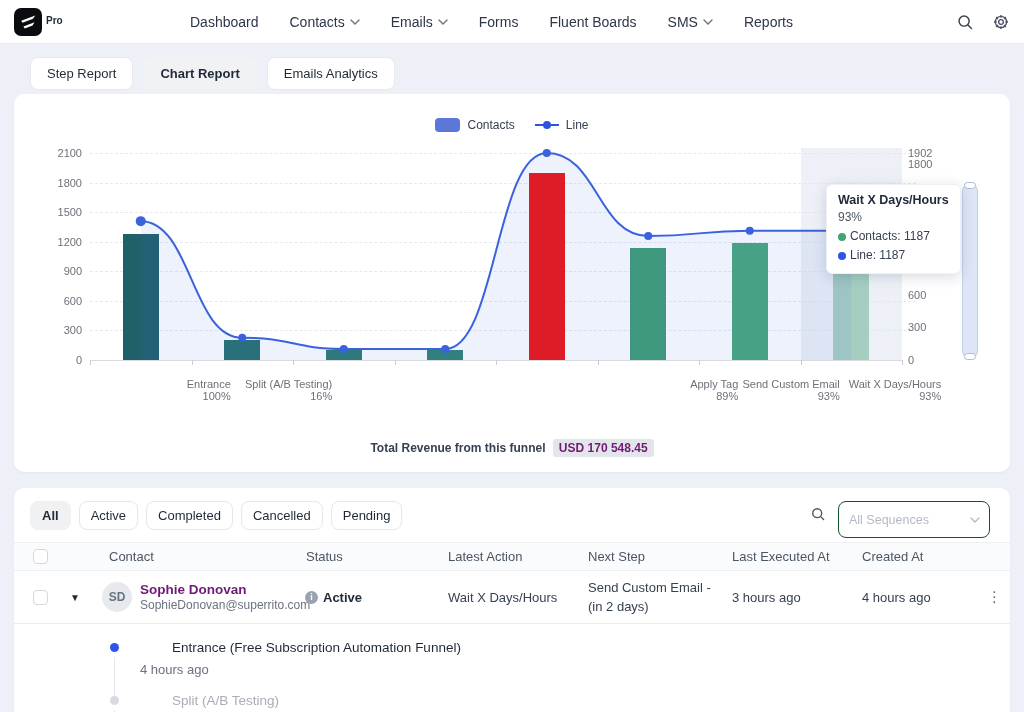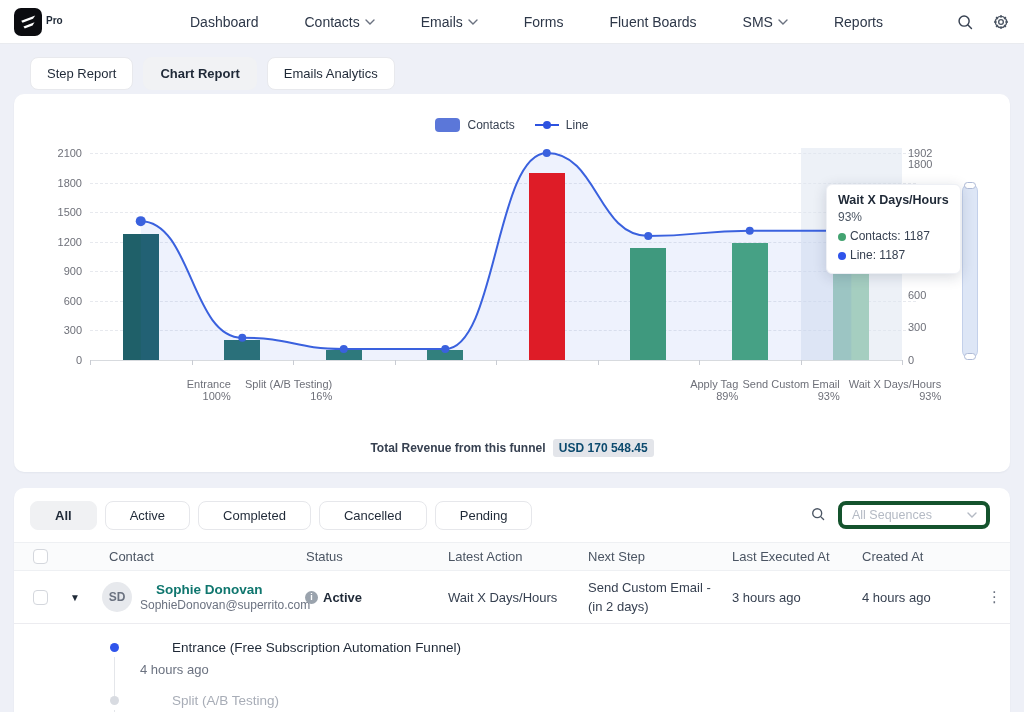--- a/index.html
+++ b/index.html
@@ -3,21 +3,21 @@
 <meta charset="utf-8">
 <style>
   * { margin:0; padding:0; box-sizing:border-box; }
   body { font-family:"Liberation Sans","DejaVu Sans",sans-serif; }
   .page { position:relative; width:1024px; height:712px; background:#eef0f7; overflow:hidden; }
 
   
   .topnav { position:relative; height:44px; background:#ffffff; border-bottom:1px solid #e9ebef; }
   .brand { position:absolute; left:14px; top:8px; display:flex; align-items:flex-start; gap:4px; cursor:pointer; }
   .brand-label { font-size:10px; font-weight:600; color:#1f2937; margin-top:7px; }
-  .nav-menu { position:absolute; left:186px; top:0; height:44px; display:flex; align-items:center; gap:38px; }
+  .nav-menu { position:absolute; left:186px; top:0; height:44px; display:flex; align-items:center; gap:23px; }
   .nav-item { display:flex; align-items:center; gap:5px; font-size:14px; color:#2d3748; padding:6px 4px; cursor:pointer; white-space:nowrap; }
   .nav-item.active { background:#f3f4f6; border-radius:8px; padding:7px 13px; font-weight:600; color:#111827; }
   .nav-right { position:absolute; right:14px; top:0; height:44px; display:flex; align-items:center; gap:18px; }
   .icon-btn { cursor:pointer; display:flex; align-items:center; }
 
   
   .tabs { position:absolute; top:57px; left:30px; display:flex; gap:10px; }
   .tab { font-size:13px; color:#1f2937; background:#fff; border:1px solid #e8e9ed; border-radius:8px; padding:8px 16px; cursor:pointer; }
   .tab.active { background:#f1f2f4; border-color:#f1f2f4; font-weight:700; }
 
@@ -49,42 +49,42 @@
   .tooltip-sub { font-size:12px; color:#4b5563; margin-bottom:3px; }
   .tt-row { display:flex; align-items:center; gap:4px; font-size:12px; color:#374151; line-height:19px; }
   .tt-dot { width:8px; height:8px; border-radius:50%; }
 
   .datazoom { position:absolute; left:948px; top:89px; width:16px; height:176px; z-index:6;
               background:#dde6f6; border:1px solid #c3d0ea; border-radius:8px; cursor:pointer; }
   .dz-handle { position:absolute; left:1px; width:12px; height:7px; background:#fff; border:1px solid #aebad6; border-radius:4px; }
   .dz-handle.top { top:-2px; } .dz-handle.bottom { bottom:-2px; }
 
   .revenue { position:absolute; left:0; right:0; top:347px; text-align:center; font-size:12px; color:#374151; font-weight:600; }
-  .revenue-badge { background:#e3e5ea; color:#0c4a6e; font-weight:700; border-radius:3px; padding:2px 6px; margin-left:4px;margin-top:24px; }
+  .revenue-badge { background:#e3e5ea; color:#701a75; font-weight:700; border-radius:3px; padding:2px 6px; margin-left:4px;margin-top:24px; }
 
   
   .filter-row { position:relative; padding:13px 16px 12px 16px; display:flex; gap:8px; }
-  .pill { font-size:13px; color:#1f2937; background:#fff; border:1px solid #e6e7eb; border-radius:8px; padding:6px 24px; cursor:pointer; }
+  .pill { font-size:13px; color:#1f2937; background:#fff; border:1px solid #e6e7eb; border-radius:8px; padding:6px 11px; cursor:pointer; }
   .pill.active { background:#f0f1f3; border-color:#f0f1f3; font-weight:700; }
   .mini-search { position:absolute; left:796px; top:18px; cursor:pointer; }
-  .seq-select { position:absolute; right:20px; top:13px; width:152px; height:28px; border:4px solid #14532d; border-radius:8px;
+  .seq-select { position:absolute; right:20px; top:13px; width:152px; height:37px; border:1px solid #14532d; border-radius:8px;
                 display:flex; align-items:center; justify-content:space-between; padding:0 9px 0 10px; cursor:pointer; background:#fff; }
   .seq-select span { font-size:12.5px; color:#b4bac4; }
 
   .trow { display:grid; grid-template-columns:44px 36px 206px 142px 140px 144px 130px 122px 32px; align-items:center; }
   .thead { height:29px; background:#fafbfc; border-top:1px solid #eef0f3; border-bottom:1px solid #eef0f3;
            font-size:13px; color:#4b5563; }
   .tbody-row { height:53px; border-bottom:1px solid #ececf0; font-size:13px; color:#374151; }
   .cell-pad { padding-left:6px; }
   .checkbox { width:15px; height:15px; border:1.5px solid #d4d7dd; border-radius:4px; background:#fff; margin-left:19px; cursor:pointer; }
   .caret { padding-left:12px; font-size:10px; color:#1f2937; cursor:pointer; }
   .contact-cell { display:flex; align-items:center; gap:8px; padding-left:8px; }
   .avatar { width:30px; height:30px; border-radius:50%; background:#e7e9ed; color:#6b7280; font-size:12px; font-weight:600;
             display:flex; align-items:center; justify-content:center; flex:0 0 30px; }
-  .c-name { font-size:13.5px; font-weight:600; color:#0f766e; line-height:17px;margin-left:16px; }
+  .c-name { font-size:13.5px; font-weight:600; color:#701a75; line-height:17px; }
   .c-email { font-size:12px; color:#6b7280; line-height:15px; }
   .status-cell { display:flex; align-items:center; gap:5px; padding-left:5px; font-weight:600; color:#1f2937; }
   .info-dot { width:13px; height:13px; border-radius:50%; background:#9aa3ad; color:#fff; font-size:9px; font-weight:700;
               display:flex; align-items:center; justify-content:center; }
   .two-line { line-height:19px; }
   .kebab { padding-left:9px; font-size:15px; color:#6b7280; cursor:pointer; letter-spacing:0; }
 
   .timeline { margin-left:96px; padding-top:16px; }
   .tl-item { position:relative; padding-left:30px; padding-bottom:16px; }
   .tl-dot { position:absolute; left:0; top:3px; width:9px; height:9px; border-radius:50%; }

